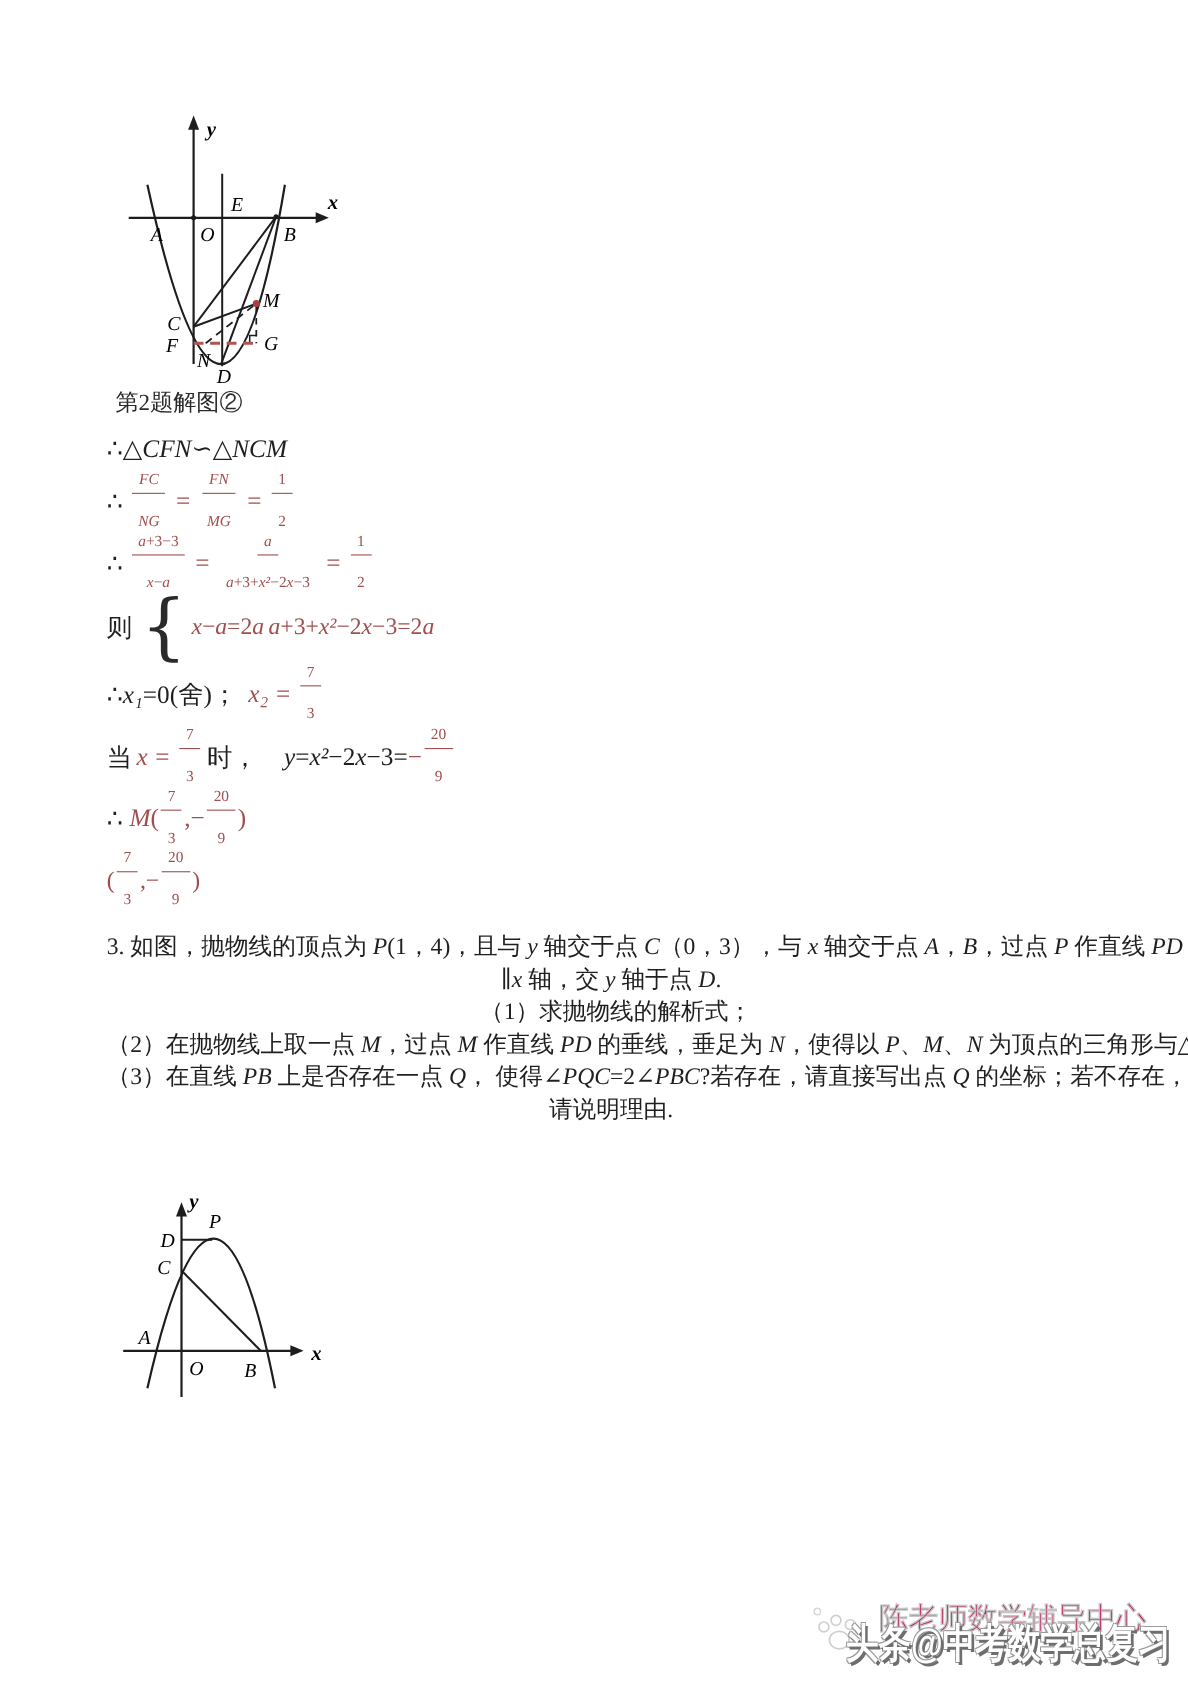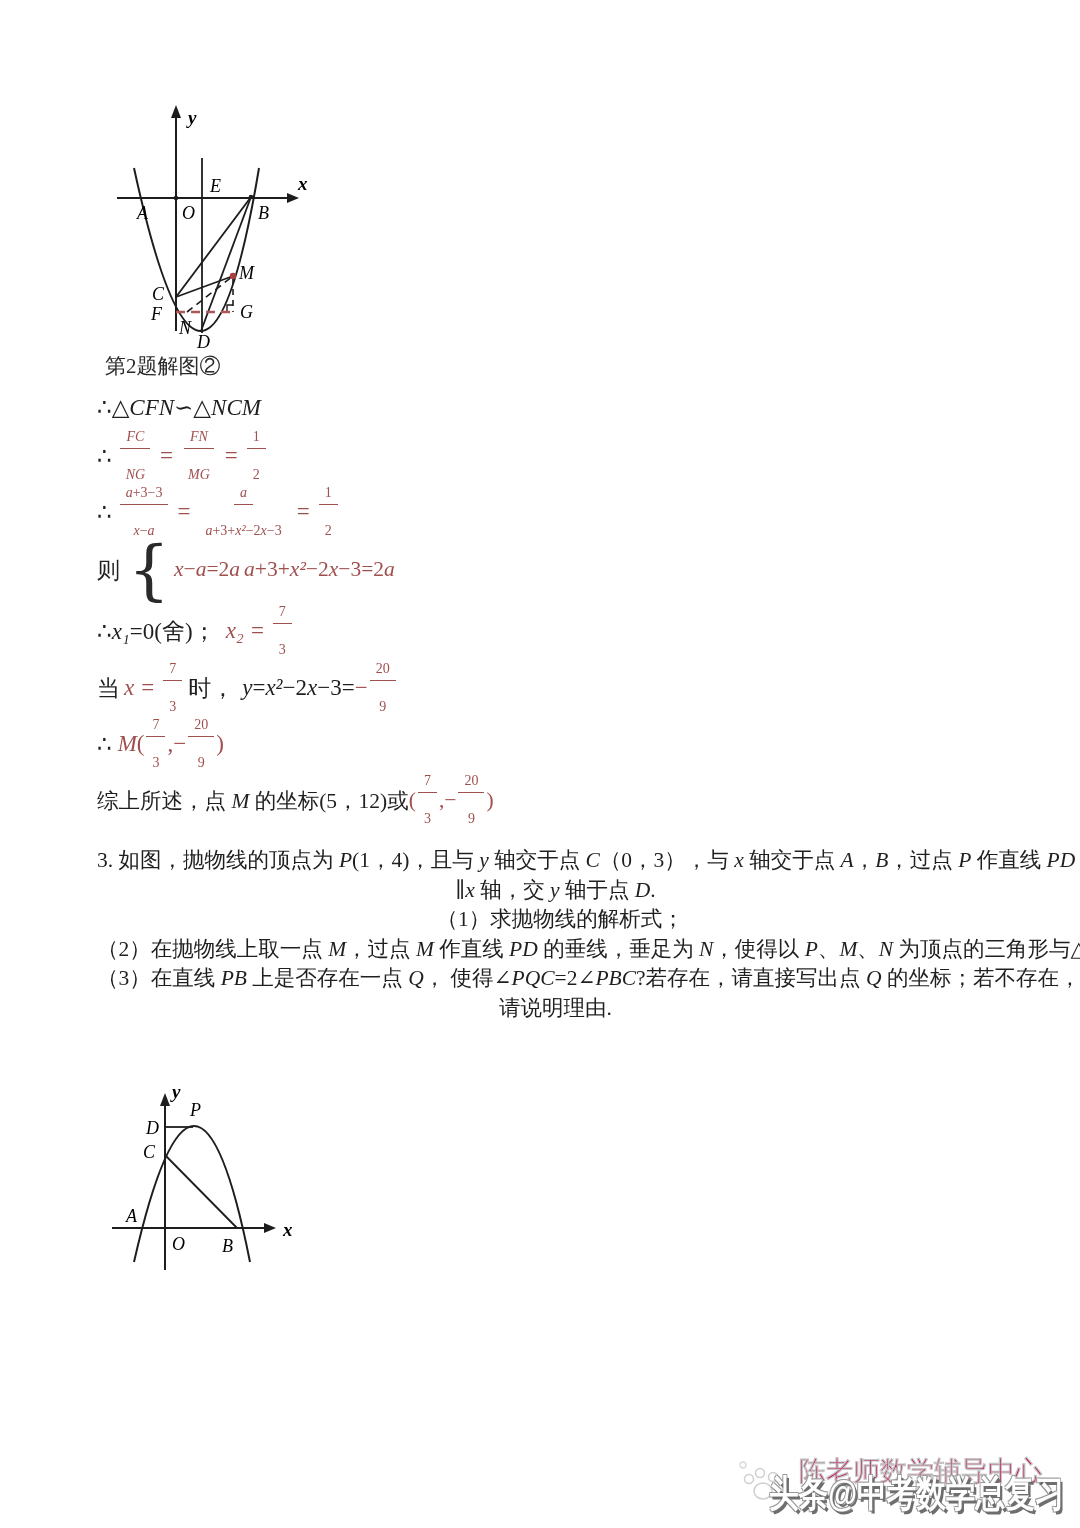--- a/index.html
+++ b/index.html
@@ -155,21 +155,21 @@
       <span class="rich">当</span>
       <span class="red frow" style="margin:0 4px">
         <span class="rich"><i>x</i></span>
         <span class="eq rich">=</span>
         <span class="frac">
             <span class="fn rich">7</span>
             <span class="fd rich">3</span>
           </span>
       </span>
       <span class="rich">时，</span>
-      <span class="rich" style="margin-left:8px"><i>y</i>=<i>x²</i>−2<i>x</i>−3=</span>
+      <span class="rich" style="margin-left:24px"><i>y</i>=<i>x²</i>−2<i>x</i>−3=</span>
       <span class="red frow">
         <span class="rich">−</span>
         <span class="frac">
             <span class="fn rich">20</span>
             <span class="fd rich">9</span>
           </span>
       </span>
     </div>
 
     <div class="pline frow" style="top:716px;height:56px">
@@ -183,21 +183,20 @@
         <span class="rich">,−</span>
         <span class="frac">
             <span class="fn rich">20</span>
             <span class="fd rich">9</span>
           </span>
         <span class="rich">)</span>
       </span>
     </div>
 
     <div class="pline frow" style="top:772px;height:56px;font-size:21.5px">
-      <span class="rich">综上所述，点 <i>M</i> 的坐标(5，12)或</span>
       <span class="red frow">
         <span class="rich">(</span>
         <span class="frac">
             <span class="fn rich">7</span>
             <span class="fd rich">3</span>
           </span>
         <span class="rich">,−</span>
         <span class="frac">
             <span class="fn rich">20</span>
             <span class="fd rich">9</span>

